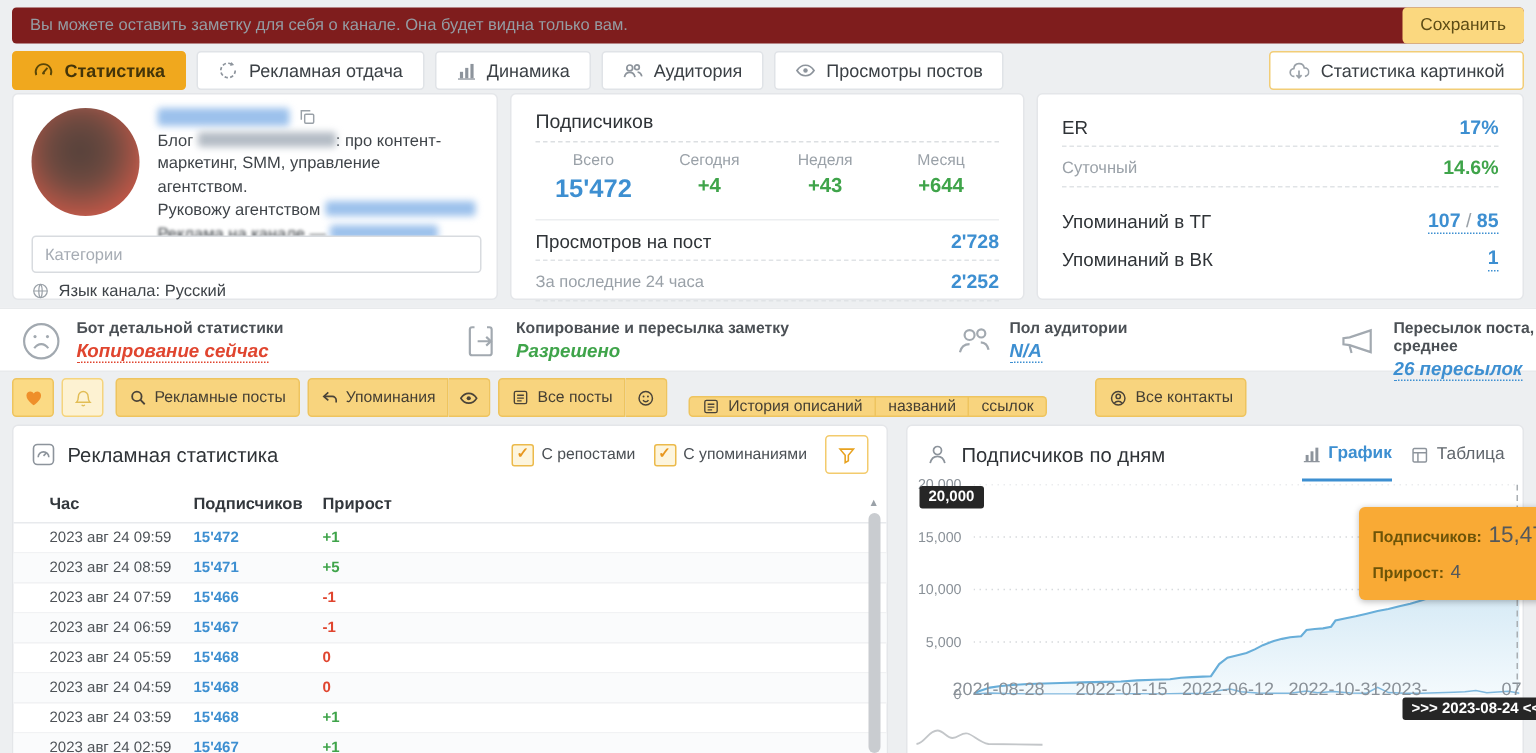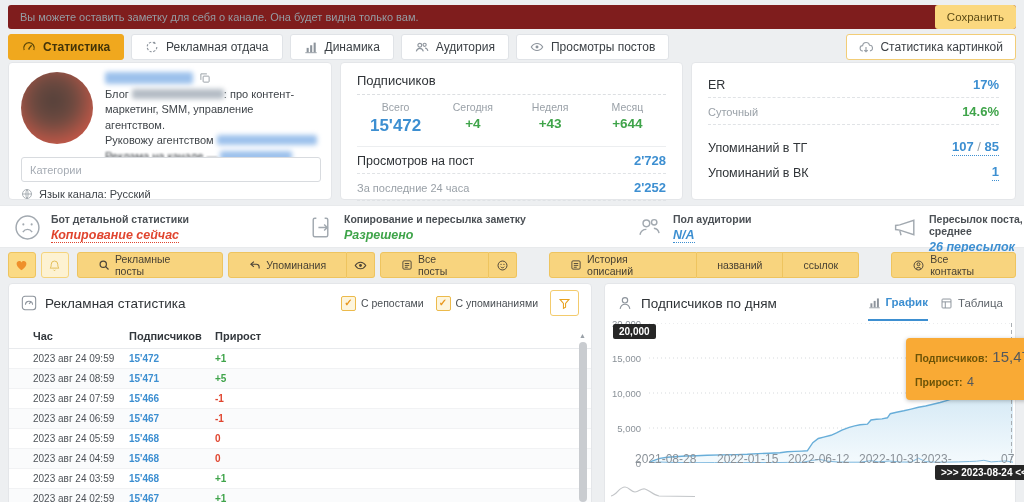--- a/index.html
+++ b/index.html
@@ -69,31 +69,31 @@
   .info-item{position:absolute;top:7px;display:flex;gap:10px;}
   .info-item .ticon{color:#a2a9b0;display:flex;margin-top:1px;}
   .i-title{font-size:10.5px;font-weight:bold;color:#4b5055;}
   .i-value{font-size:12.5px;font-style:italic;font-weight:bold;margin-top:2px;display:inline-block;}
   .i-value.red{color:#e0452f;border-bottom:1px dotted #e0452f;}
   .i-value.green{color:#3fa44a;}
   .i-value.blue{color:#3d8fd1;border-bottom:1px dotted #3d8fd1;}
 
   
   .action-bar{left:8px;top:252px;width:1008px;height:26px;display:flex;align-items:stretch;}
-  .abtn{display:inline-flex;align-items:center;gap:5px;padding:0 20px;background:#f8d47e;
+  .abtn{display:inline-flex;align-items:center;gap:5px;padding:0 8px;background:#f8d47e;
     border:1px solid #eec45f;border-radius:3px;font-size:10.5px;color:#453f33;cursor:pointer;box-sizing:border-box;}
   .abtn .ticon{display:flex;color:#4a4338;}
   .iconbtn{width:28px;justify-content:center;padding:0;}
   .heart-btn{color:#ef8f2a;background:#fbda84;}
   .bell-btn{background:#fdf2d2;border-color:#f5d47d;color:#e2bd55;}
   .agroup{display:inline-flex;}
   .agroup .abtn{border-radius:0;border-left-width:0;}
   .agroup .abtn:first-child{border-radius:3px 0 0 3px;border-left-width:1px;}
   .agroup .abtn:last-child{border-radius:0 3px 3px 0;}
-  .gap5{margin-left:5px;} .gap8{margin-left:8px;} .gap-hist{margin-left:32px;} .gap-cont{margin-left:32px;}
+  .gap5{margin-left:5px;} .gap8{margin-left:8px;} .gap-hist{margin-left:14px;align-items:flex-end;} .gap-cont{margin-left:32px;}
 
   
   .panel{background:#fff;border:1px solid #e4e6e9;border-radius:4px;}
   #left-panel{left:8px;top:283px;width:584px;height:230px;}
   #right-panel{left:604px;top:283px;width:412px;height:230px;}
   .panel-head{height:36px;display:flex;align-items:center;gap:8px;padding:1px 12px;}
   .panel-head .ticon{color:#8d949c;display:flex;}
   .panel-title{font-size:13.5px;color:#2f3337;}
   .head-right{margin-left:auto;display:flex;align-items:center;gap:12px;height:100%;}
   .cb{display:flex;align-items:center;gap:5px;font-size:10.5px;color:#4a4f54;cursor:pointer;}

